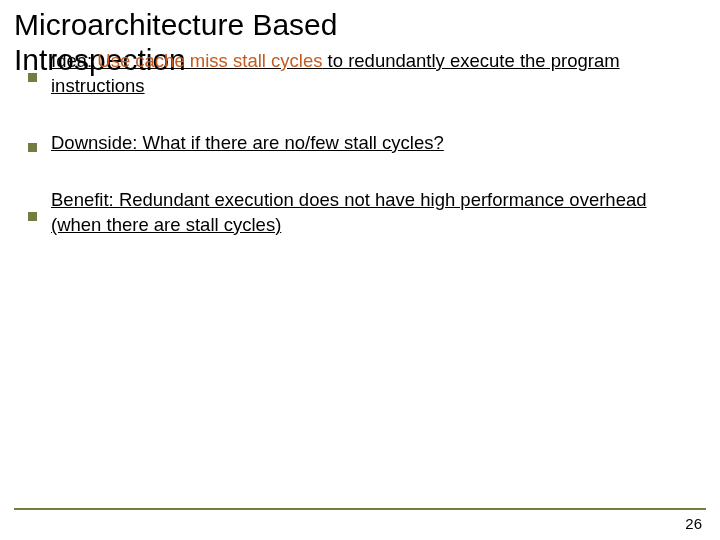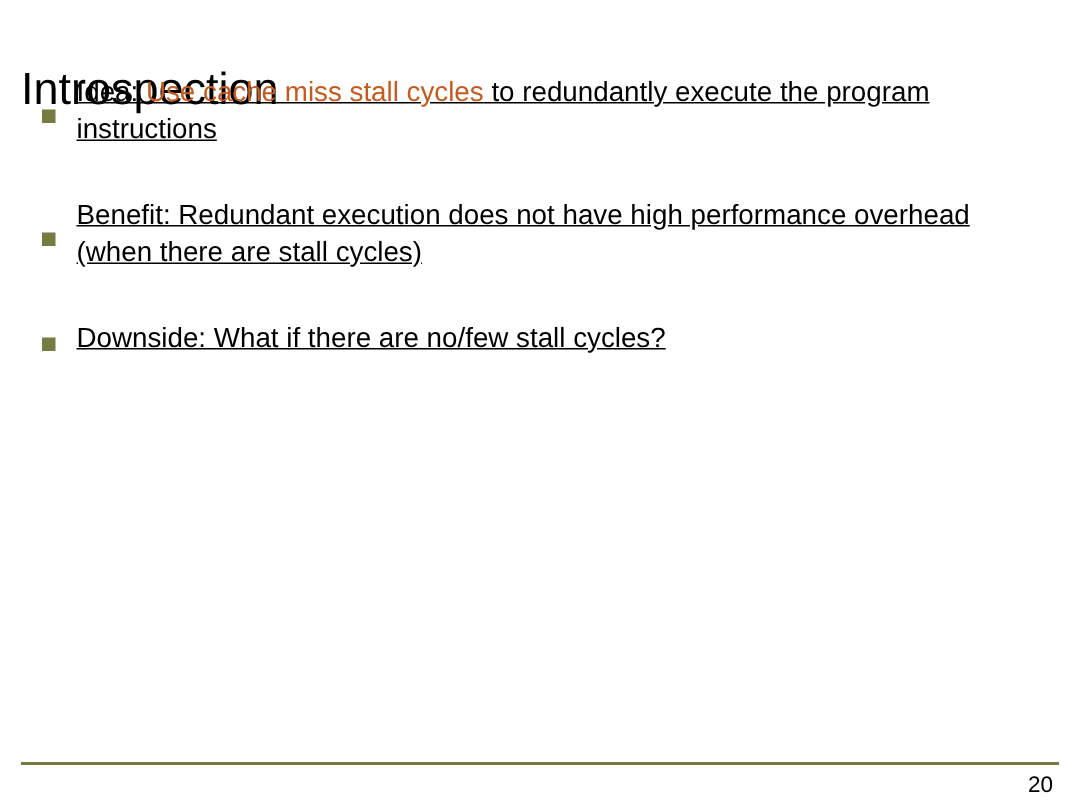--- a/index.html
+++ b/index.html
@@ -61,44 +61,44 @@
     right: 18px;
     bottom: 8px;
     font-size: 15px;
     color: #000;
   }
 </style>
 </head>
 <body>
 
 <div class="title">
-  <br>
+  <span>Microarchitecture Based</span><br>
   <span>Introspection</span>
 </div>
 
 <div class="content">
 
   <div class="bullet-item">
     <div class="bullet-marker"></div>
     <div class="bullet-text">
       <span>Idea: </span><span class="highlight">Use cache miss stall cycles</span><span> to redundantly execute the program instructions</span>
     </div>
   </div>
 
 
   <div class="bullet-item">
     <div class="bullet-marker"></div>
     <div class="bullet-text">
-      <span>Benefit: Redundant execution does not have high performance overhead (when there are stall cycles)</span><span class="highlight"></span><span></span>
+      <span>Downside: What if there are no/few stall cycles?</span><span class="highlight"></span><span></span>
     </div>
   </div>
 
   <div class="bullet-item">
     <div class="bullet-marker"></div>
     <div class="bullet-text">
-      <span>Downside: What if there are no/few stall cycles?</span><span class="highlight"></span><span></span>
+      <span>Benefit: Redundant execution does not have high performance overhead (when there are stall cycles)</span><span class="highlight"></span><span></span>
     </div>
   </div>
 
 </div>
 
 <div class="footer-line"></div>
-<div class="page-number">20</div>
+<div class="page-number">26</div>
 
 </body></html>

